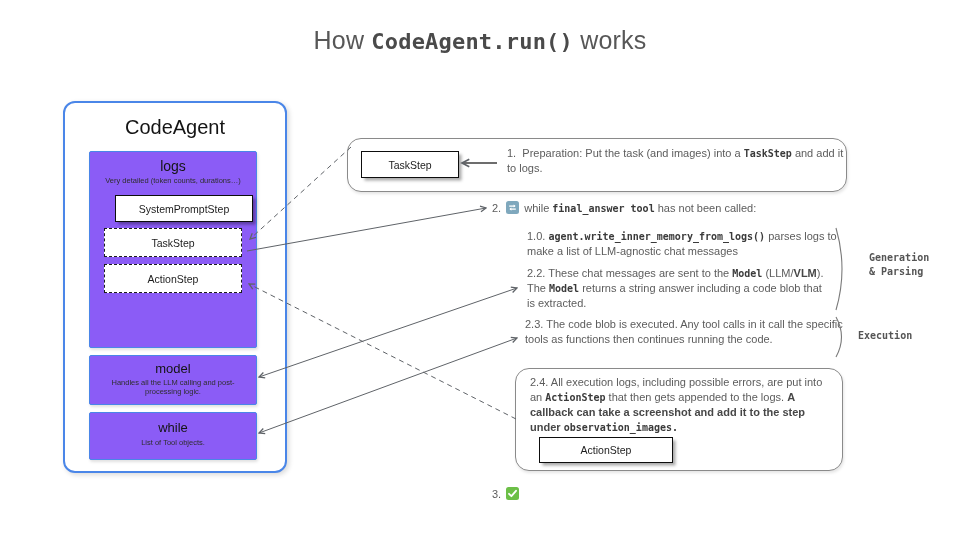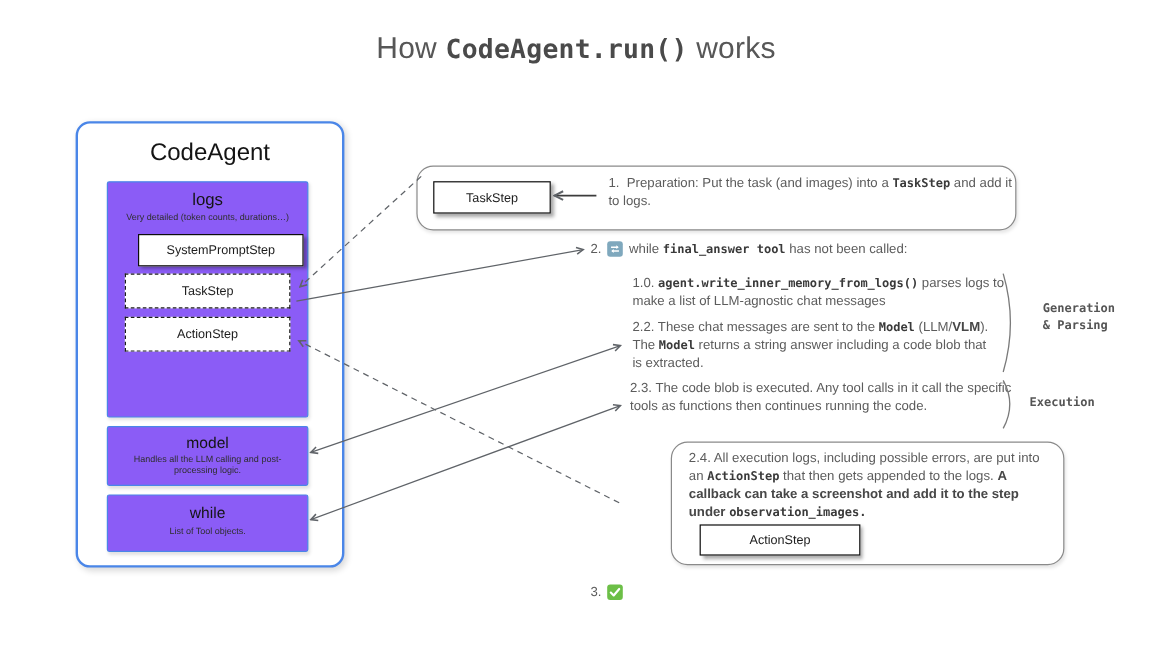--- a/index.html
+++ b/index.html
@@ -128,21 +128,21 @@
   </div>
 
   <div class="abs sidelabel" style="left:858px;top:251px;margin-left:11px;">
     <div>Generation</div>
     <div>&amp; Parsing</div>
   </div>
   <div class="abs sidelabel" style="left:858px;top:329px;">
     <div>Execution</div>
   </div>
 
-  <div class="abs roundbox" style="left:515px;top:368px;width:326px;height:101px;margin-left:44px;">
+  <div class="abs roundbox" style="left:515px;top:368px;width:326px;height:101px;">
     <div class="abs txt" style="left:14px;top:6px;width:302px;">
       <span>2.4. </span><span>All execution logs, including possible errors, are put into an </span><span class="code">ActionStep</span><span> that then gets appended to the logs. </span><span class="b">A callback can  take a screenshot and add it to the step under </span><span class="code">observation_images.</span>
     </div>
     <div class="abs chip chip-solid" style="left:23px;top:68px;width:132px;height:24px;">
       <span>ActionStep</span>
     </div>
   </div>
 
   <div class="abs txt row" style="left:492px;top:487px;width:460px;">
     <span>3.</span>

